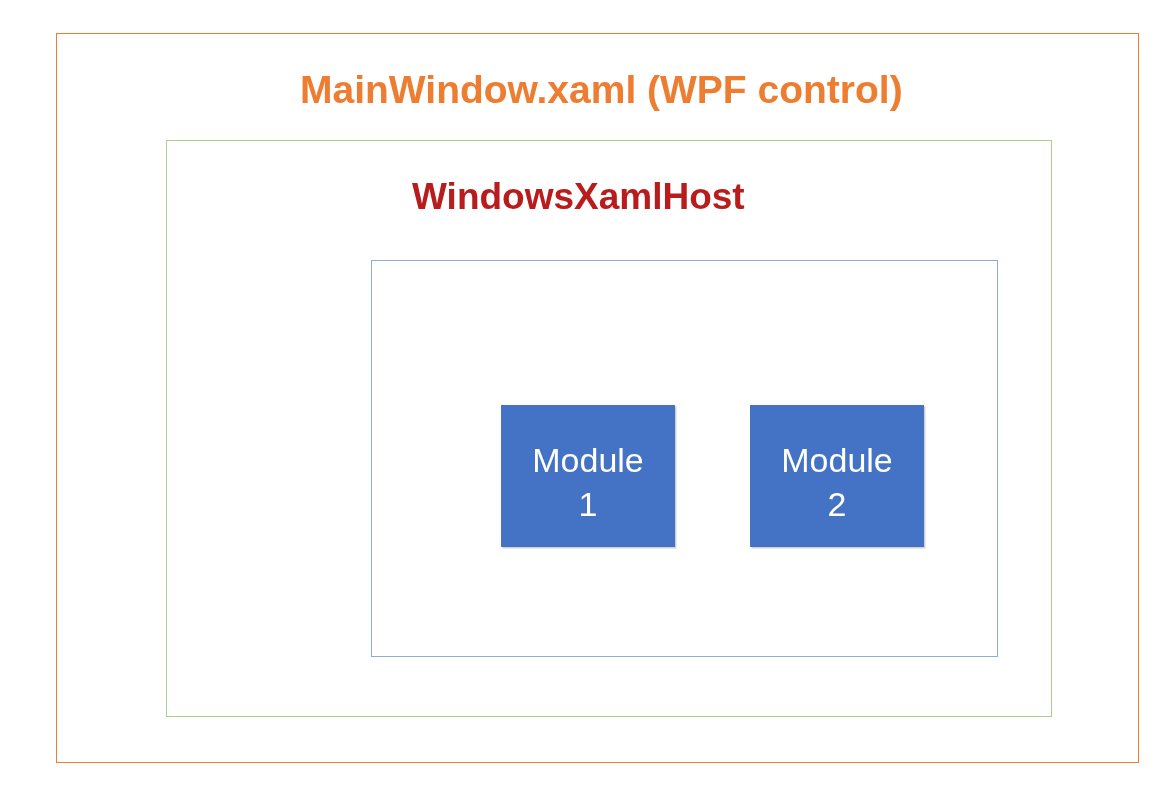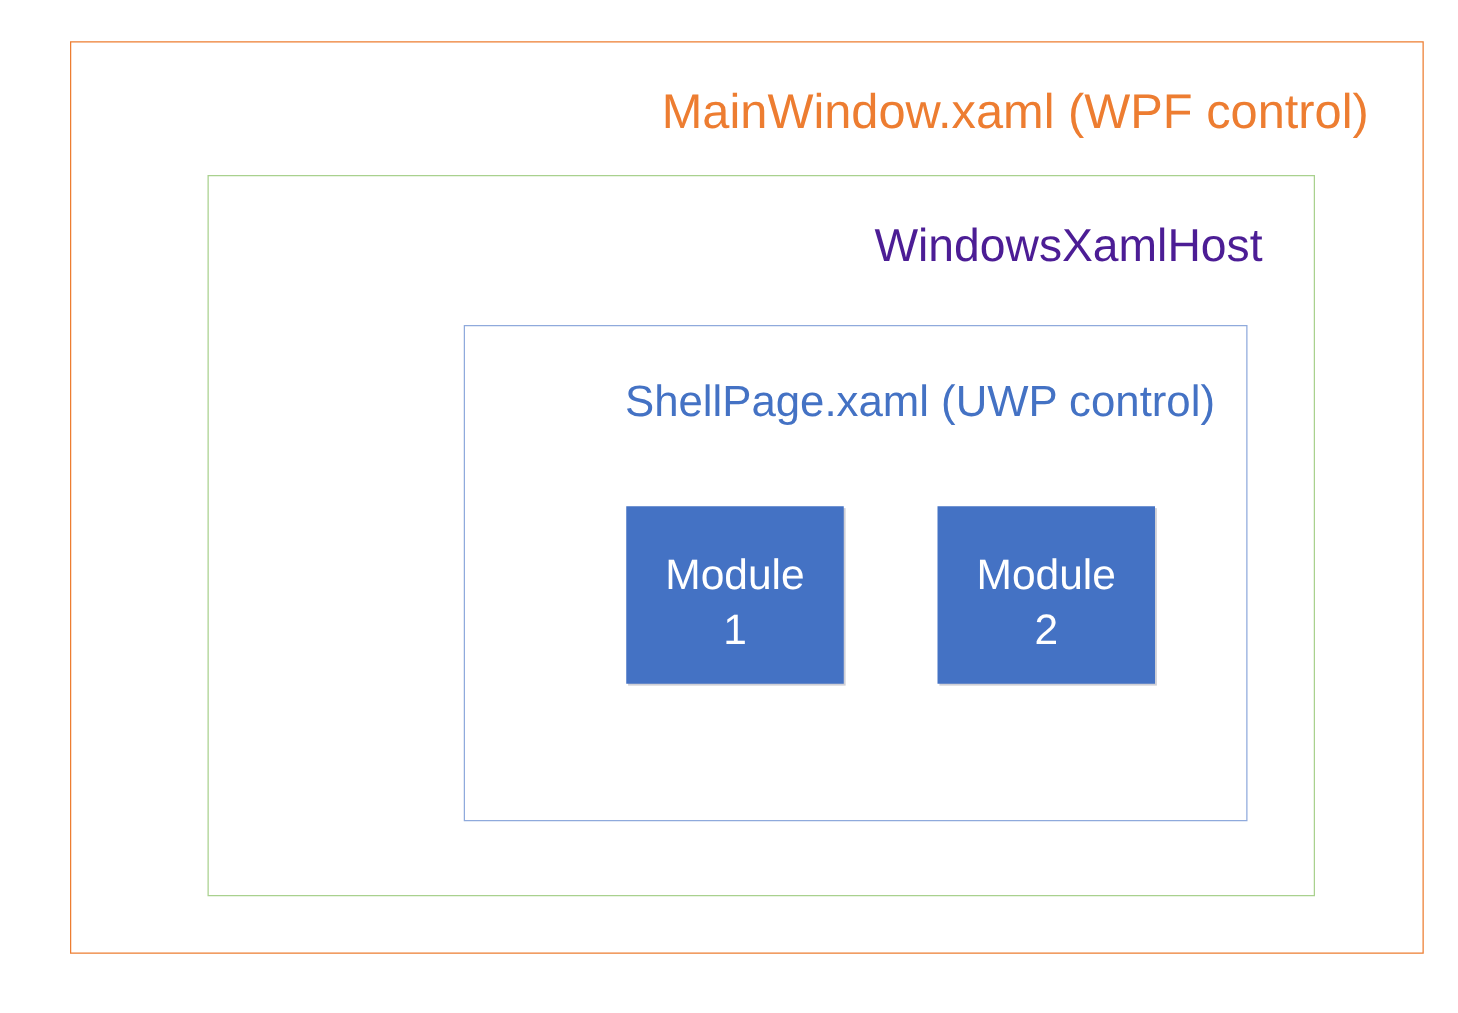--- a/index.html
+++ b/index.html
@@ -54,38 +54,38 @@
     width: 627px;
     height: 397px;
     border: 1.6px solid #8FAADC;
     box-sizing: border-box;
     background: transparent;
   }
 
   
   .caption {
     position: absolute;
-    text-align: right;
+    text-align: left;
     white-space: nowrap;
     line-height: 1.12;
-    font-weight: 400;
+    font-weight: 700;
   }
   .caption-outer {
     left: 300px;
     top: 68px;
     width: 795px;
     font-size: 39px;
     color: #ED7D31;
   }
   .caption-middle {
-    left: 388px;
+    left: 412px;
     top: 176px;
     width: 622px;
     font-size: 37px;
-    color: #4c1d95;
+    color: #b91c1c;
   }
   .caption-inner {
     left: 380px;
     top: 302px;
     width: 592px;
     font-size: 35px;
     color: #4472C4;
   }
 
   
@@ -121,21 +121,20 @@
   <div class="layer-outer"></div>
 
   <div class="caption caption-outer">MainWindow.xaml (WPF control)</div>
 
   <div class="layer-middle"></div>
 
   <div class="caption caption-middle">WindowsXamlHost</div>
 
   <div class="layer-inner"></div>
 
-  <div class="caption caption-inner">ShellPage.xaml (UWP control)</div>
 
   <div class="module-box module-box-1">
     <div class="module-label">Module
 1</div>
   </div>
 
   <div class="module-box module-box-2">
     <div class="module-label">Module
 2</div>
   </div>

